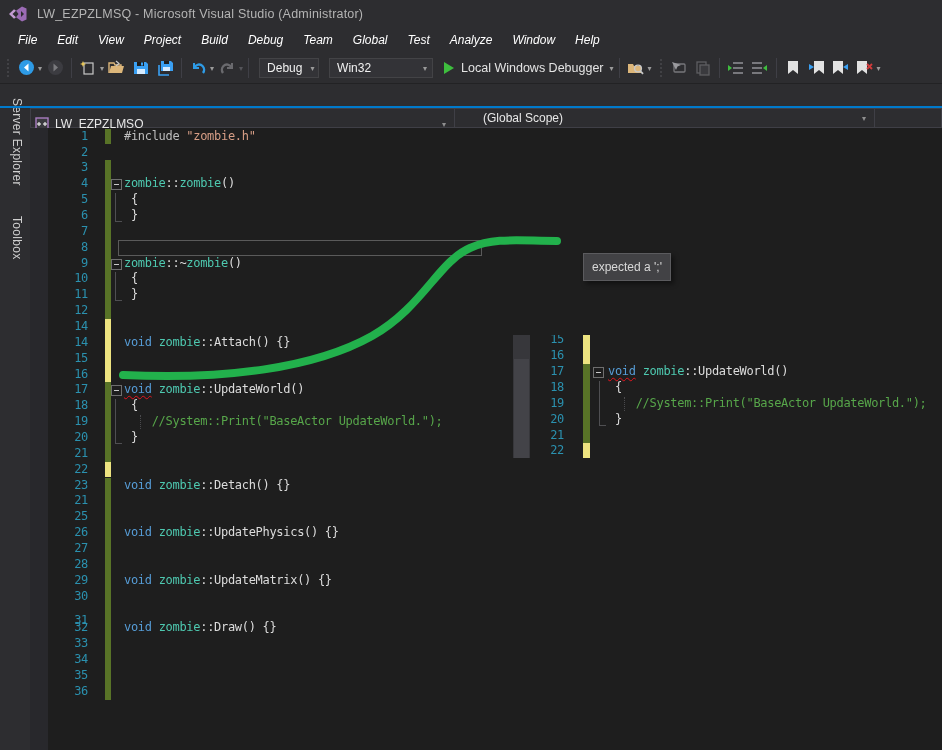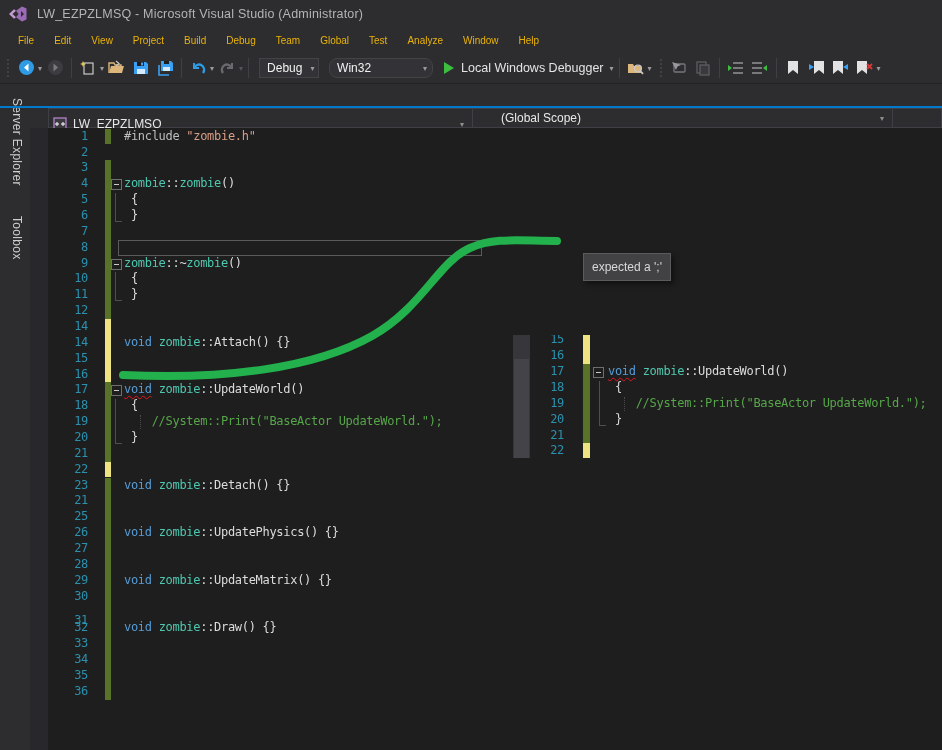--- a/index.html
+++ b/index.html
@@ -3,51 +3,51 @@
 <meta charset="utf-8">
 <style>
   html,body{margin:0;padding:0;background:#1a1a1a;}
   #app{position:relative;width:942px;height:750px;background:#2D2D30;overflow:hidden;
        font-family:"Liberation Sans",sans-serif;color:#DCDCDC;-webkit-font-smoothing:antialiased;}
   
   #titlebar{position:absolute;left:0;top:0;width:942px;height:28px;display:flex;align-items:center;}
   #vs-logo{width:20px;height:18px;margin:0 9px 0 8px;display:flex;align-items:center;justify-content:center;}
   #title-text{font-size:12.5px;color:#B4B4B4;letter-spacing:.2px;}
   #menubar{position:absolute;left:0;top:28px;width:942px;height:24px;display:flex;align-items:center;padding-left:8px;box-sizing:border-box;}
-  .menu-item{font-size:10px;color:#eab308;padding:3px 10px;cursor:default;}
+  .menu-item{font-size:12px;color:#ffffff;padding:3px 10px;cursor:default;font-style:italic;}
   #toolbar{position:absolute;left:0;top:52px;width:942px;height:32px;display:flex;align-items:center;border-bottom:1px solid #222224;box-sizing:border-box;}
   .tb-grip{width:10px;height:18px;margin-left:4px;background:repeating-linear-gradient(#4a4a4e 0 2px,transparent 2px 4px);background-size:2px 100%;background-position:3px 0;background-repeat:no-repeat;opacity:.7;}
   .tb-btn{display:flex;align-items:center;justify-content:center;height:24px;min-width:22px;margin:0 1px;}
   .tb-caret{font-size:8px;color:#9a9a9a;margin:2px 1px 0 0;}
   .tb-caret.dis{color:#55555a;}
   .tb-sep{width:1px;height:20px;background:#3F3F46;margin:0 4px;}
   .combo{height:20px;background:#333337;border:1px solid #434346;display:flex;align-items:center;
          font-size:12px;color:#F1F1F1;padding:0 4px 0 7px;box-sizing:border-box;justify-content:space-between;}
   .combo .tb-caret{margin-left:8px;}
   #combo-config{width:60px;margin-left:6px;}
-  #combo-platform{width:104px;margin-left:10px;border-radius:8px;}
+  #combo-platform{width:104px;margin-left:10px;}
   #run-button{display:flex;align-items:center;margin-left:10px;height:22px;}
   #run-label{font-size:12.5px;color:#E4E4E4;margin:0 6px 0 6px;}
   
   #side-rail{position:absolute;left:0;top:84px;width:30px;height:666px;background:#2D2D30;}
   .rail-tab{writing-mode:vertical-rl;text-orientation:sideways;font-size:12px;color:#D0D0D0;
             padding:10px 0;margin:4px 0 10px 0;width:30px;text-align:left;letter-spacing:.3px;
             display:block;line-height:26px;}
   
   #tabstrip{position:absolute;left:30px;top:84px;width:912px;height:22px;display:flex;align-items:flex-end;}
   .doc-tab{height:22px;display:flex;align-items:center;font-size:12px;color:#CFCFCF;padding:0 12px;cursor:default;}
   .doc-tab.active{background:#007ACC;color:#FFFFFF;padding:0 8px 0 10px;}
   .doc-tab .tab-x{font-size:11px;margin-left:8px;color:#FFF;}
   .doc-tab .tab-pin{margin-left:10px;display:flex;}
   #blue-line{position:absolute;left:0;top:106px;width:942px;height:2px;background:#007ACC;}
   
   #navbar{position:absolute;left:30px;top:108px;width:912px;height:20px;background:#2D2D30;display:flex;}
   .nav-combo{height:20px;box-sizing:border-box;border:1px solid #3F3F46;border-left:none;
              display:flex;align-items:center;font-size:12px;color:#E8E8E8;justify-content:space-between;}
-  #nav-project{width:425px;padding:12px 8px 0 4px;border-left:1px solid #3F3F46;margin-left:18px;}
+  #nav-project{width:425px;padding:12px 8px 0 4px;border-left:1px solid #3F3F46;}
   #nav-scope{width:420px;padding:0 8px 0 28px;}
   #nav-extra{flex:1;}
   .nav-caret{font-size:8px;color:#8F8F8F;}
   
   #editor{position:absolute;left:30px;top:128px;width:912px;height:622px;background:#1E1E1E;overflow:hidden;}
   #indicator-margin{position:absolute;left:0;top:0;width:18px;height:622px;background:#28282C;}
   .ed-row{position:absolute;left:0;width:100%;height:16px;}
   .ln{position:absolute;left:30px;width:28px;text-align:right;font:12px "DejaVu Sans Mono",monospace;
       letter-spacing:-0.3px;color:#2B91AF;}
   .code{position:absolute;font:12px "DejaVu Sans Mono",monospace;letter-spacing:-0.3px;white-space:pre;color:#DCDCDC;}

